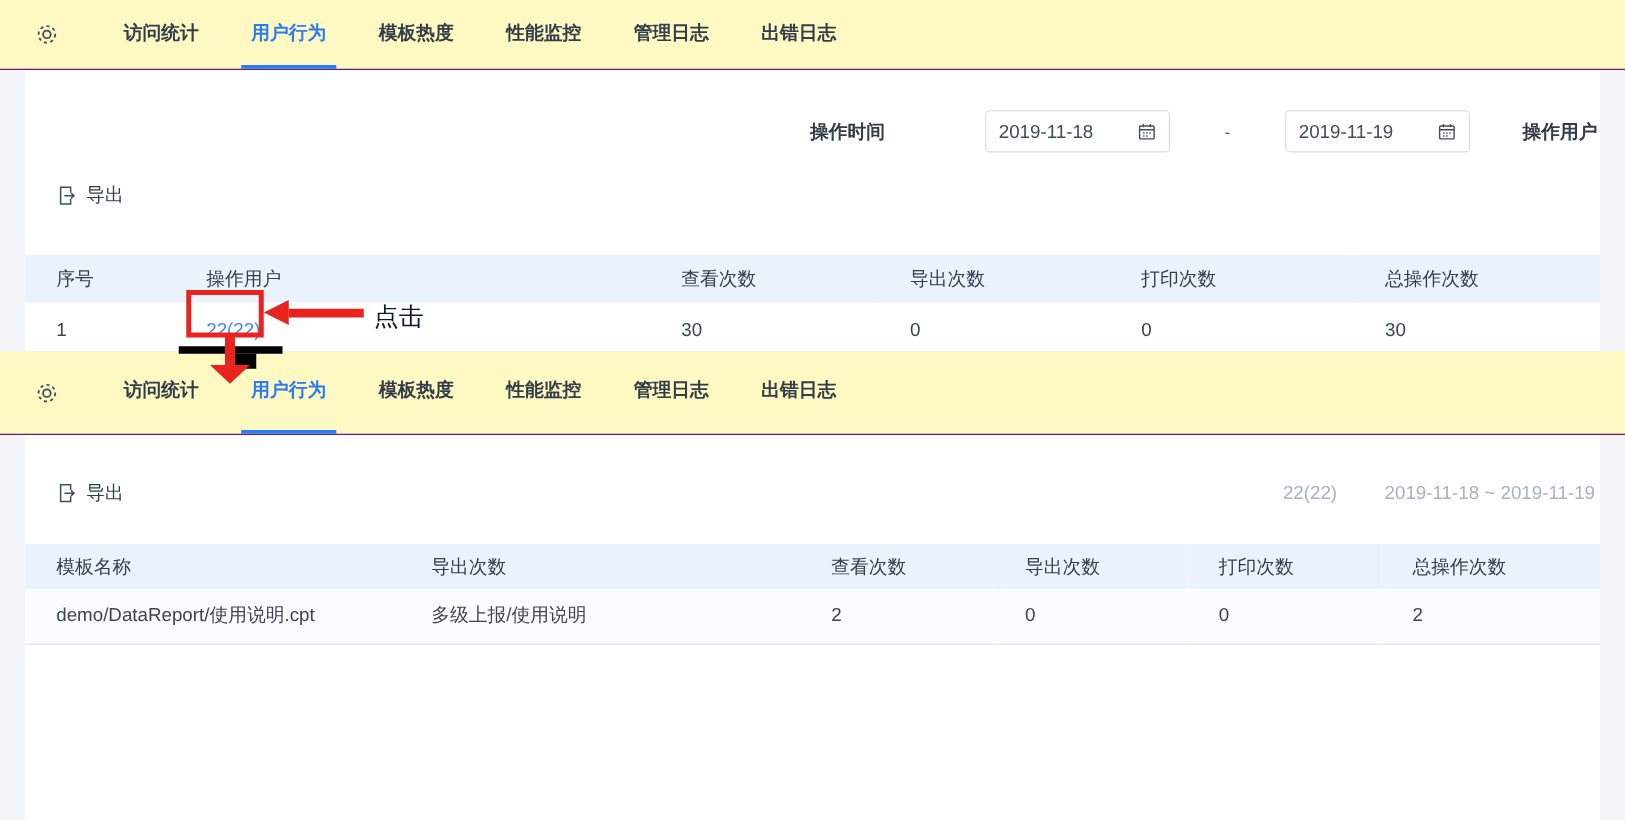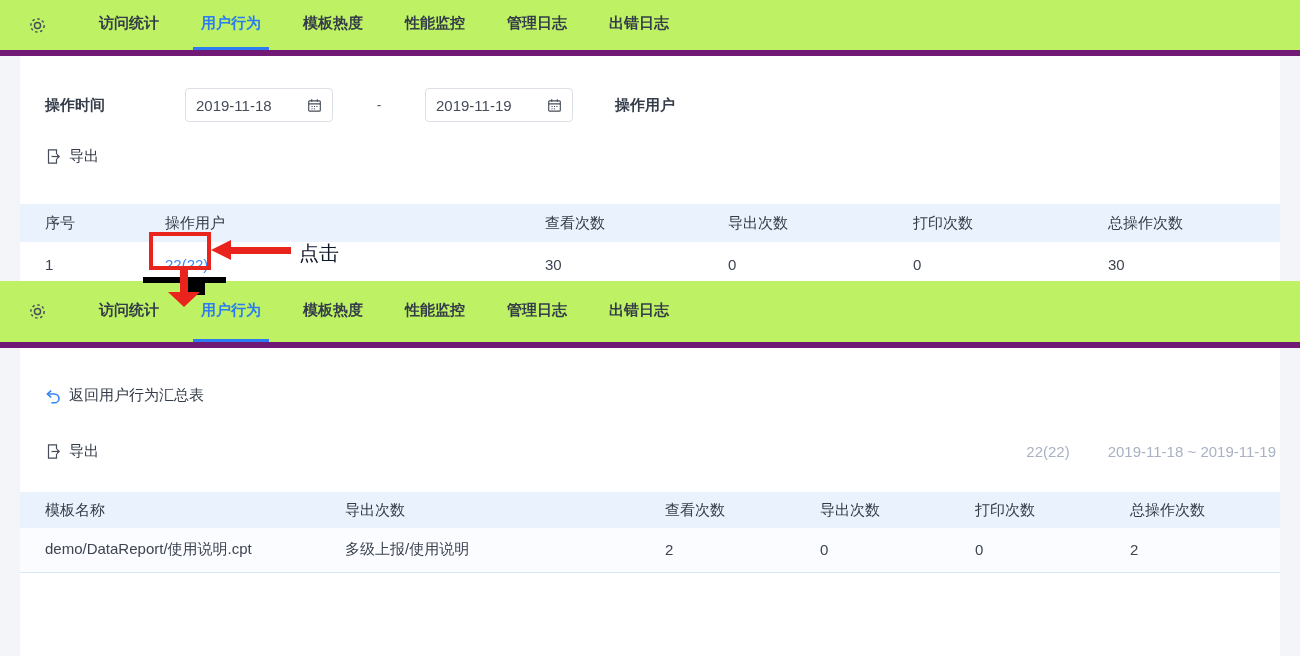--- a/index.html
+++ b/index.html
@@ -6,22 +6,22 @@
   html,body { width: 1300px; height: 656px; }
   body {
     position: relative;
     background: #f3f5f8;
     font-family: "Liberation Sans", "DejaVu Sans", sans-serif;
     color: #3d4450;
     overflow: hidden;
   }
   
   .tabbar {
-    background: #bef264;
-    border-bottom: 6px solid #701a75;
+    background: #fef9c3;
+    border-bottom: 1px solid #701a75;
     display: flex;
     align-items: center;
     padding-left: 28px;
   }
   .tabbar.t1 { height: 56px; }
   .tabbar.t2 { height: 67px; }
   .gear { margin-right: 44px; display: flex; align-items: center; cursor: pointer; }
   .tab {
     height: 100%;
     display: flex;
@@ -35,21 +35,21 @@
     cursor: pointer;
     white-space: nowrap;
   }
   .tab.active { color: #2b7cf2; border-bottom-color: #2b7cf2; }
   
   .content { background: #f3f5f8; }
   .card { background: #fff; margin: 0 20px; overflow: hidden; }
   .card1 { height: 225px; }
   .card2 { height: 308px; }
   
-  .filter { display: flex; align-items: center; padding: 32px 0 0 25px; }
+  .filter { display: flex; align-items: center; padding: 32px 0 0 25px; justify-content: flex-end; }
   .flabel { font-weight: bold; font-size: 15px; color: #333c48; }
   .flabel.time { width: 140px; }
   .flabel.user { margin-left: 42px; width: 62px; }
   .input {
     height: 34px; border: 1px solid #dcdfe6; border-radius: 4px; background: #fff;
     display: flex; align-items: center; justify-content: space-between;
     padding: 0 10px; font-size: 15px; color: #454c59; cursor: text;
   }
   .date { width: 148px; }
   .dash { width: 92px; display: flex; align-items: center; justify-content: center; color: #5a6270; font-size: 14px; }
@@ -202,29 +202,20 @@
     <div class="tab active">用户行为</div>
     <div class="tab">模板热度</div>
     <div class="tab">性能监控</div>
     <div class="tab">管理日志</div>
     <div class="tab">出错日志</div>
   </div>
 
   <div class="content">
     <div class="card card2">
 
-      <div class="back-row">
-        <span>
-          <svg width="16" height="16" viewBox="0 0 16 16" fill="none" stroke="#3685f2" stroke-width="1.6">
-            <path d="M6.2 2.6 L2.4 6 L6.2 9.4"></path>
-            <path d="M2.8 6 H9.6 a4.4 4.4 0 0 1 0 8.8 H6.4"></path>
-          </svg>
-        </span>
-        <span>返回用户行为汇总表</span>
-      </div>
 
       <div class="export-row2">
         <div class="export-btn">
           <span>
             <svg width="16" height="17" viewBox="0 0 16 17" fill="none" stroke="#454c59" stroke-width="1.2">
               <path d="M11.5 6 V1.8 H3.5 V15.2 H11.5 V11"></path>
               <path d="M6.5 8.5 H14"></path>
               <path d="M11.8 6.3 L14.2 8.5 L11.8 10.7"></path>
             </svg>
           </span>

